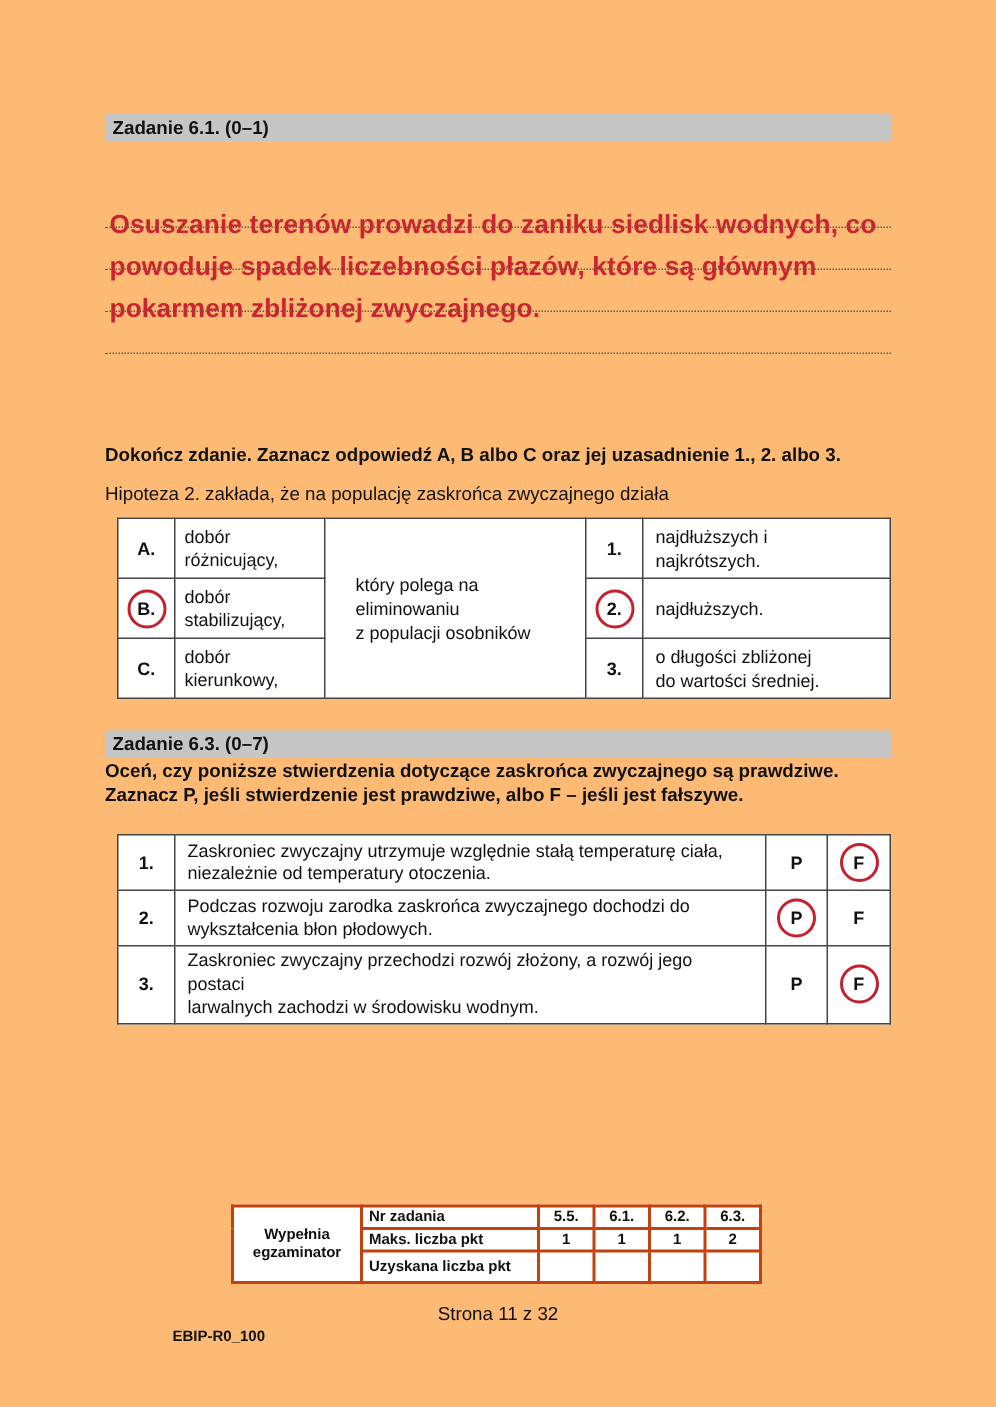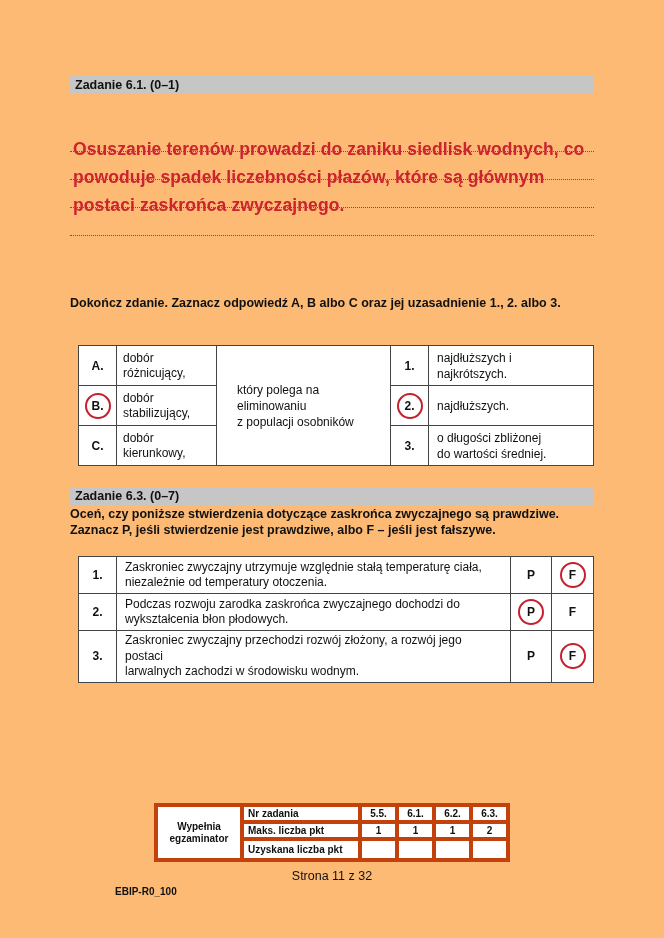--- a/index.html
+++ b/index.html
@@ -42,47 +42,48 @@
   .t63 td{height:37px;}
   .cell-stmt{width:394px;padding:2px 8px;white-space:pre-line;line-height:15.5px;}
   .cell-pf{width:41px;text-align:center;font-weight:bold;}
   .circ{
     display:inline-flex;align-items:center;justify-content:center;
     width:22px;height:22px;border-radius:50%;border:2px solid transparent;
     font-weight:bold;font-size:12px;line-height:1;
   }
   .circ.on{border-color:#c4202e;}
   .t-exam{left:154px;top:803px;width:354px;}
-  .t-exam td{font-size:10px;font-weight:bold;border:4px solid #c2410c;}
+  .t-exam td{font-size:10px;font-weight:bold;border:2px solid #c2410c;}
   .exam-left{width:86px;text-align:center;white-space:pre-line;line-height:11.5px;}
   .exam-label{width:118px;padding-left:4px;}
   .exam-val{width:37px;text-align:center;}
   .row-h14 td{height:14px;}
   .row-h13 td{height:13px;}
   .row-h21 td{height:21px;}
   .footer-page{left:0;top:869px;width:664px;text-align:center;font-size:12.5px;color:#111;}
   .footer-code{left:75px;top:886px;font-size:10px;font-weight:bold;color:#111;padding-left:40px;}
 </style>
 </head>
 <body>
 
 <div class="page">
 
   <div class="abs section-bar" style="top:76px">Zadanie 6.1. (0–1)</div>
 
   <div class="abs answer-red" style="top:135px">Osuszanie terenów prowadzi do zaniku siedlisk wodnych, co
 powoduje spadek liczebności płazów, które są głównym
-postaci zaskrońca zwyczajnego.</div>
+pokarmem zbliżonej zwyczajnego.</div>
 
   <div class="abs dotline" style="top:151px"></div>
   <div class="abs dotline" style="top:179px"></div>
   <div class="abs dotline" style="top:207px"></div>
   <div class="abs dotline" style="top:235px"></div>
 
   <div class="abs prompt-bold" style="top:296px">Dokończ zdanie. Zaznacz odpowiedź A, B albo C oraz jej uzasadnienie 1., 2. albo 3.</div>
+  <div class="abs prompt-regular" style="top:322px">Hipoteza 2. zakłada, że na populację zaskrońca zwyczajnego działa</div>
 
   <table class="abs t62">
     <tbody>
         <tr>
       <td class="cell-key"><span class="circ">A.</span></td>
       <td class="cell-opt">dobór
 różnicujący,</td>
       <td class="cell-mid" rowspan="3">który polega na eliminowaniu
 z populacji osobników</td>
       <td class="cell-key"><span class="circ">1.</span></td>

